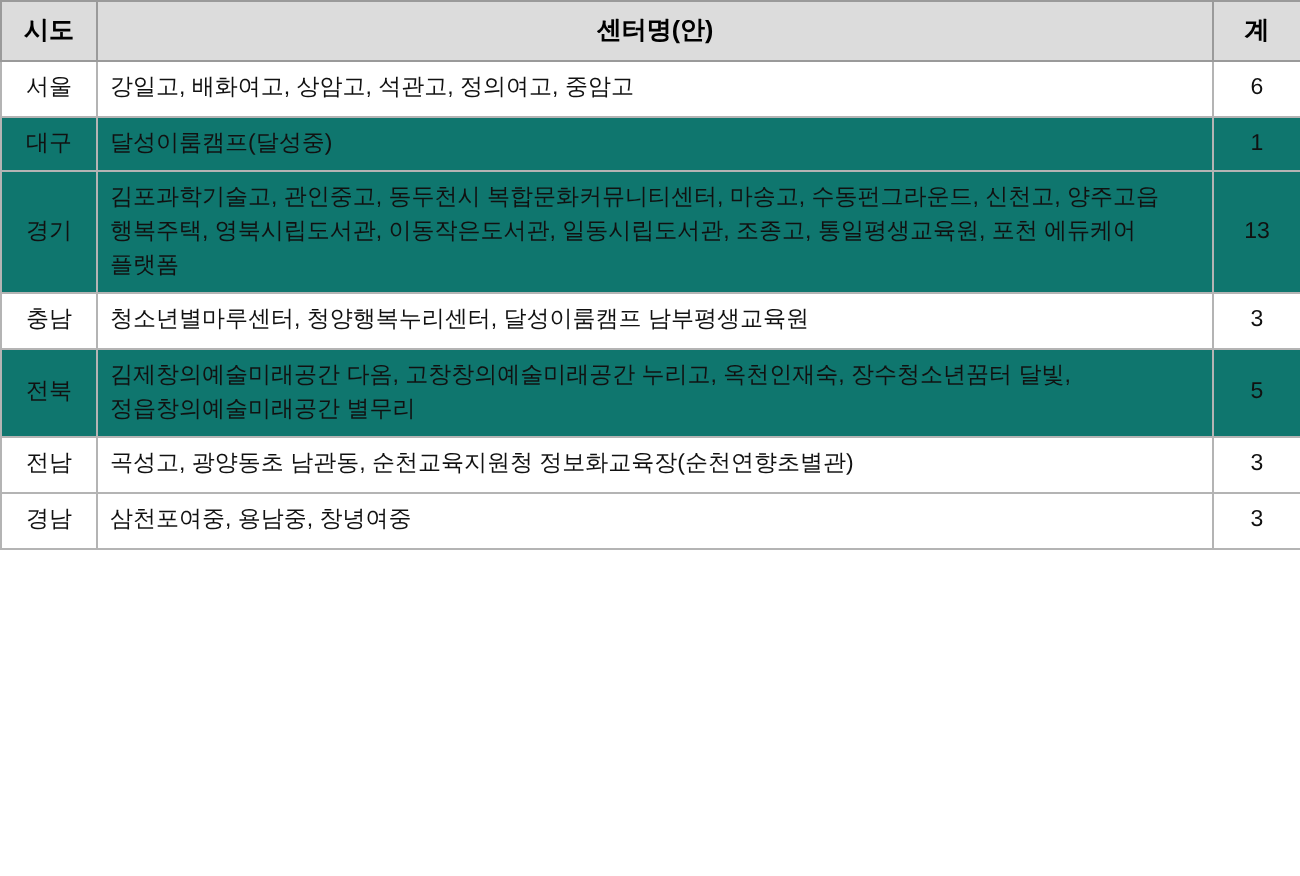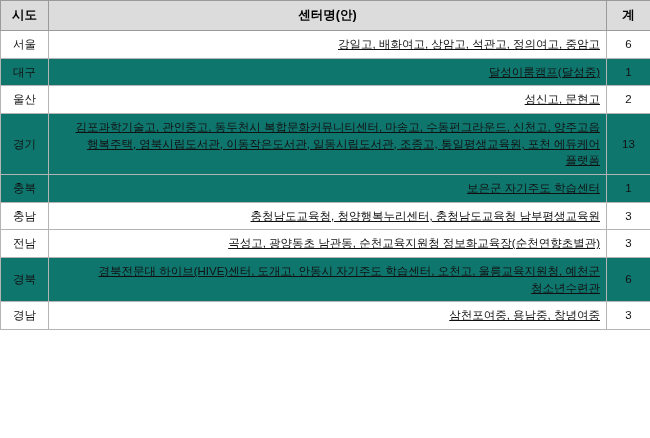--- a/index.html
+++ b/index.html
@@ -49,23 +49,22 @@
   }
   table.center-table tbody tr.plain td {
     background: #ffffff;
   }
   td.sido-cell {
     text-align: center;
     white-space: nowrap;
     font-size: 11.5px;
   }
   td.name-cell {
-    text-align: right;
+    text-align: left;
     word-break: keep-all;
-    text-decoration: underline;
   }
   td.count-cell {
     text-align: center;
     font-size: 11.5px;
   }
 </style>
 </head>
 <body>
 
 <div id="table-wrap">
@@ -86,49 +85,39 @@
         <tr class="plain">
           <td class="sido-cell">서울</td>
           <td class="name-cell">강일고, 배화여고, 상암고, 석관고, 정의여고, 중암고</td>
           <td class="count-cell">6</td>
         </tr>
         <tr class="shaded">
           <td class="sido-cell">대구</td>
           <td class="name-cell">달성이룸캠프(달성중)</td>
           <td class="count-cell">1</td>
         </tr>
-        <tr class="plain">
-          <td class="sido-cell">울산</td>
-          <td class="name-cell">성신고, 문현고</td>
-          <td class="count-cell">2</td>
-        </tr>
         <tr class="shaded">
           <td class="sido-cell">경기</td>
           <td class="name-cell">김포과학기술고, 관인중고, 동두천시 복합문화커뮤니티센터, 마송고, 수동펀그라운드, 신천고, 양주고읍 행복주택, 영북시립도서관, 이동작은도서관, 일동시립도서관, 조종고, 통일평생교육원, 포천 에듀케어 플랫폼</td>
           <td class="count-cell">13</td>
         </tr>
-        <tr class="shaded">
-          <td class="sido-cell">충북</td>
-          <td class="name-cell">보은군 자기주도 학습센터</td>
-          <td class="count-cell">1</td>
-        </tr>
         <tr class="plain">
           <td class="sido-cell">충남</td>
-          <td class="name-cell">충청남도교육청, 청양행복누리센터, 충청남도교육청 남부평생교육원</td>
+          <td class="name-cell">청소년별마루센터, 청양행복누리센터, 달성이룸캠프 남부평생교육원</td>
           <td class="count-cell">3</td>
+        </tr>
+        <tr class="shaded">
+          <td class="sido-cell">전북</td>
+          <td class="name-cell">김제창의예술미래공간 다옴,  고창창의예술미래공간 누리고,  옥천인재숙, 장수청소년꿈터  달빛, 정읍창의예술미래공간  별무리</td>
+          <td class="count-cell">5</td>
         </tr>
         <tr class="plain">
           <td class="sido-cell">전남</td>
           <td class="name-cell">곡성고, 광양동초 남관동,  순천교육지원청 정보화교육장(순천연향초별관)</td>
           <td class="count-cell">3</td>
-        </tr>
-        <tr class="shaded">
-          <td class="sido-cell">경북</td>
-          <td class="name-cell">경북전문대 하이브(HIVE)센터, 도개고, 안동시 자기주도 학습센터, 오천고, 울릉교육지원청, 예천군 청소년수련관</td>
-          <td class="count-cell">6</td>
         </tr>
         <tr class="plain">
           <td class="sido-cell">경남</td>
           <td class="name-cell">삼천포여중, 용남중, 창녕여중</td>
           <td class="count-cell">3</td>
         </tr>
       </tbody>
   </table>
 </div>
 

